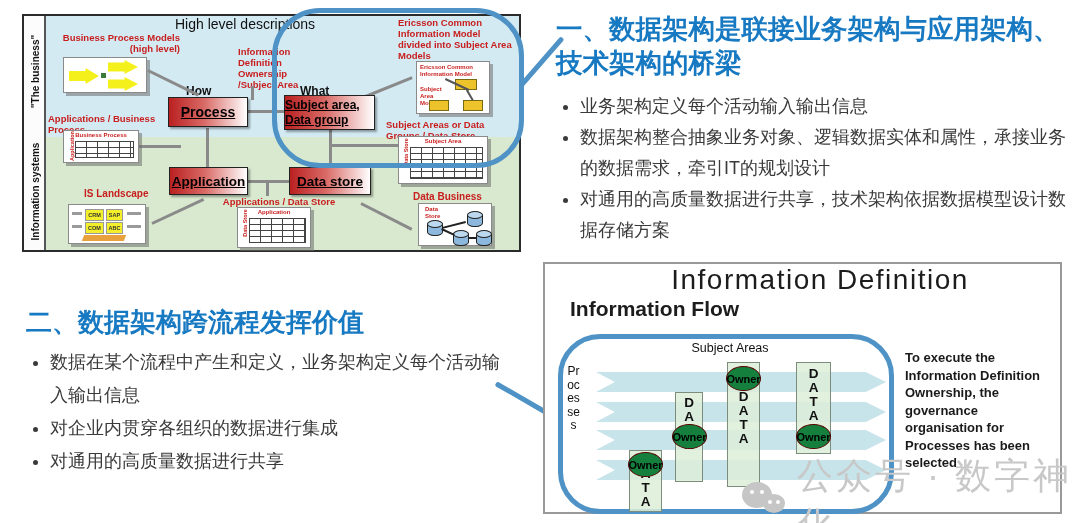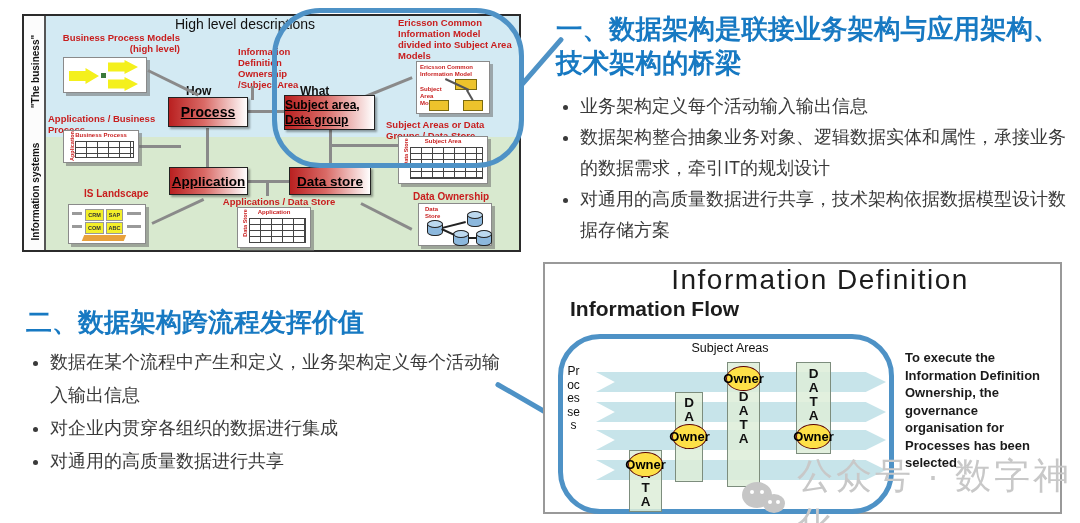--- a/index.html
+++ b/index.html
@@ -56,22 +56,22 @@
   .fd-sub{left:570px;top:297px;font-size:21px;font-weight:600;color:#1c1c1c;}
   .fd-callout{left:558px;top:334px;width:336px;height:180px;border-radius:42px;}
   .fd-sa{left:655px;top:341px;width:150px;text-align:center;font-size:12.5px;color:#111;}
   .vtext{word-break:break-all;white-space:normal;text-align:center;}
   .fd-proc{left:567px;top:365px;width:13px;font-size:12px;line-height:13.5px;color:#111;}
   .farrow{left:596px;width:290px;height:20px;background:#c7e4ea;
           clip-path:polygon(0 0,93% 0,100% 50%,93% 100%,0 100%,6.5% 50%);
           filter:drop-shadow(0.5px 0.5px 0.5px #7b969c);}
   .gcol{background:rgba(221,237,216,.85);border:1px solid #7d8d7d;}
   .gcol .vtext{width:14px;margin:0 auto;font-size:13.5px;font-weight:600;line-height:14px;color:#111;}
-  .owner{width:35px;height:25px;background:#fde047;border:1.5px solid #5a0000;border-radius:50%;
-         color:#000;font-size:13px;font-weight:bold;display:flex;align-items:center;justify-content:center;z-index:6;}
+  .owner{width:35px;height:25px;background:#15803d;border:1.5px solid #5a0000;border-radius:50%;
+         color:#000;font-size:11px;font-weight:bold;display:flex;align-items:center;justify-content:center;z-index:6;}
   .fd-note{left:905px;top:349px;width:154px;font-size:13px;line-height:17.5px;font-weight:600;color:#1a1a1a;}
 
   
   .wm{left:742px;top:452px;display:flex;align-items:center;gap:10px;z-index:60;color:#c8c8c8;}
   .wm-text{font-size:36px;letter-spacing:3px;}
   .wm-icon{position:relative;width:50px;height:46px;}
   .wm-b1{position:absolute;left:0;top:4px;width:30px;height:26px;background:#c6c6c6;border-radius:50%;}
   .wm-b2{position:absolute;left:21px;top:16px;width:22px;height:19px;background:#c6c6c6;border-radius:50%;}
   .eye{position:absolute;width:4px;height:4px;background:#fff;border-radius:50%;}
 </style>
@@ -165,21 +165,21 @@
     <div class="gbar" style="left:3px;top:20px;width:10px;"></div>
     <div class="gbar" style="left:58px;top:7px;width:14px;"></div>
     <div class="gbar" style="left:58px;top:20px;width:14px;"></div>
     <div class="ycell" style="left:16px;top:4px;width:17px;height:10px;">CRM</div>
     <div class="ycell" style="left:37px;top:4px;width:15px;height:10px;">SAP</div>
     <div class="ycell" style="left:16px;top:17px;width:17px;height:10px;">COM</div>
     <div class="ycell" style="left:37px;top:17px;width:15px;height:10px;">ABC</div>
     <div class="abs" style="left:14px;top:30px;width:42px;height:6px;background:#e8a13c;transform:skewX(-22deg);"></div>
   </div>
 
-  <div class="abs redlbl10" style="left:413px;top:191px;">Data Ownership</div>
+  <div class="abs redlbl10" style="left:413px;top:191px;">Data Business</div>
   <div class="abs pic" style="left:418px;top:203px;width:74px;height:43px;">
     <div class="abs" style="left:6px;top:2px;font-size:6px;font-weight:bold;color:#c81e1e;width:24px;line-height:6.5px;">Data Store</div>
     <div class="cyl" style="left:8px;top:17px;"></div>
     <div class="cyl" style="left:48px;top:8px;"></div>
     <div class="cyl" style="left:34px;top:27px;"></div>
     <div class="cyl" style="left:57px;top:27px;"></div>
     <div class="dl-line" style="left:23px;top:20px;width:24px;transform:rotate(-14deg);"></div>
     <div class="dl-line" style="left:22px;top:27px;width:14px;transform:rotate(25deg);"></div>
     <div class="dl-line" style="left:49px;top:33px;width:9px;"></div>
   </div>

